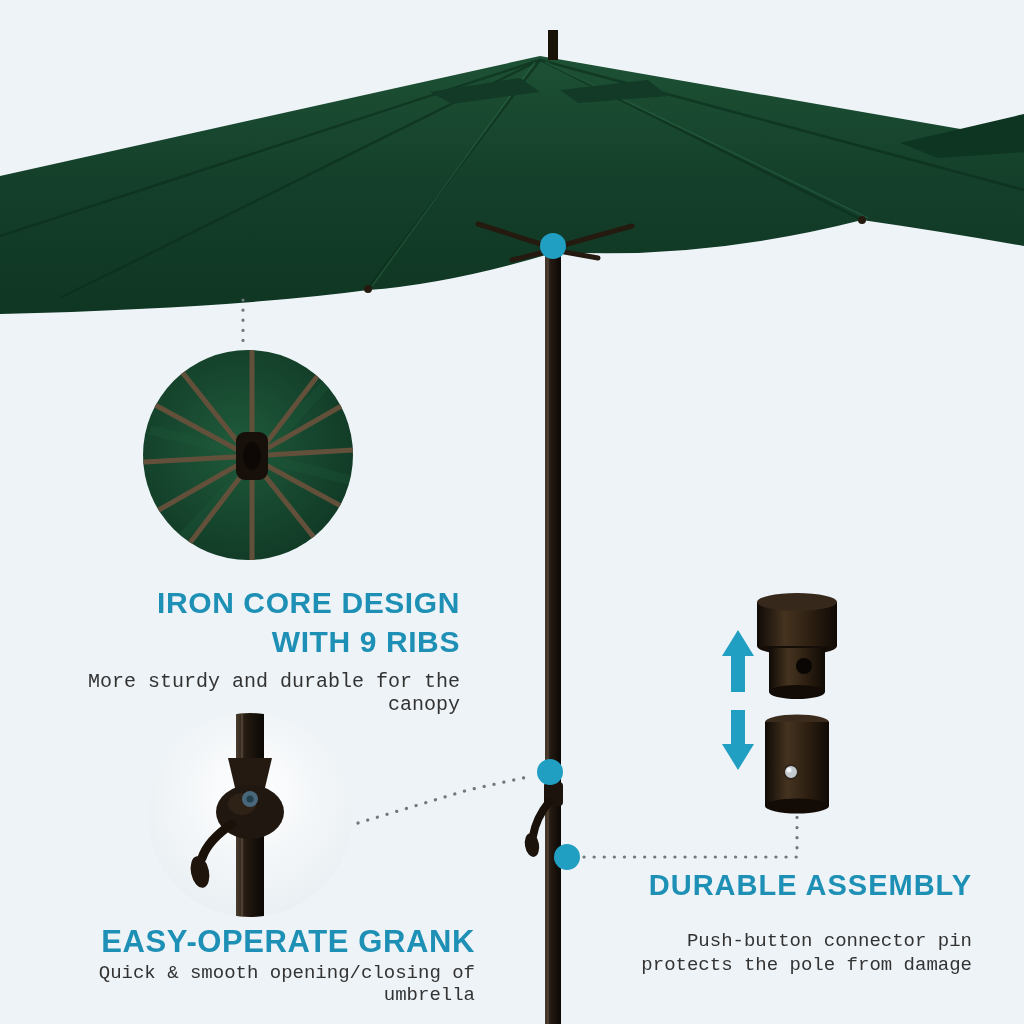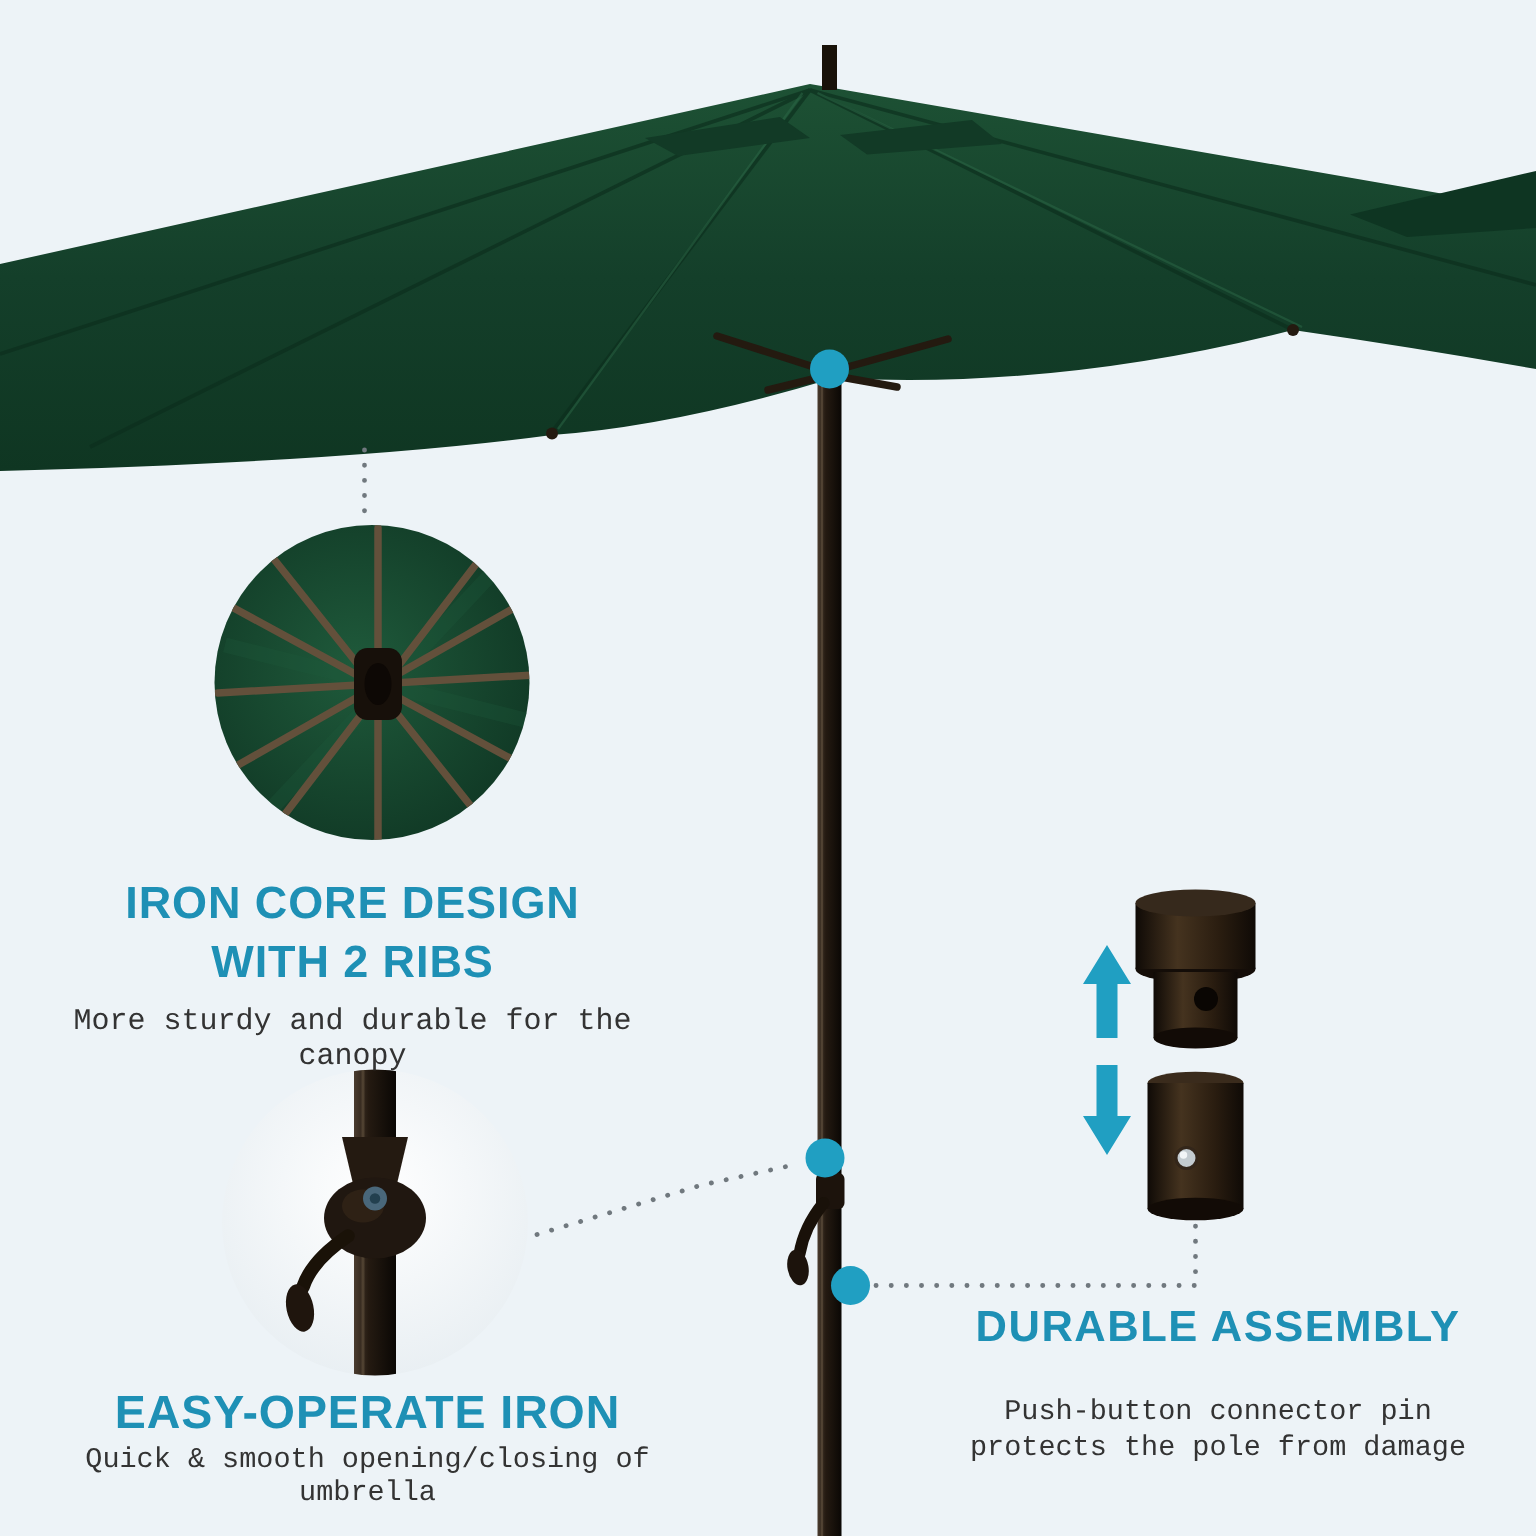--- a/index.html
+++ b/index.html
@@ -3,32 +3,32 @@
 <meta charset="utf-8">
 <style>
   * { margin:0; padding:0; box-sizing:border-box; }
   html,body { width:1024px; height:1024px; }
   body { font-family:"Liberation Sans", sans-serif; }
   #stage {
     position:relative; width:1024px; height:1024px;
     background:#edf3f7; overflow:hidden;
   }
   .art { position:absolute; left:0; top:0; width:1024px; height:1024px; }
-  .feature { position:absolute; text-align:center; z-index:5; }
+  .feature { position:absolute; text-align:right; z-index:5; }
   .feature .title {
     font-weight:bold; color:#1e90b5; letter-spacing:.6px; line-height:1.3;
   }
   .feature .desc { color:#333333;font-family:Liberation Mono, monospace; }
   .f-ironcore { left:10px; top:583px; width:450px; }
   .f-ironcore .title { font-size:30px; }
   .f-ironcore .desc { font-size:20px; margin-top:9px; }
   .f-crank { left:15px; top:922px; width:460px; }
   .f-crank .title { font-size:31px; }
   .f-crank .desc { font-size:19px; margin-top:0; }
-  .f-assembly { left:636px; top:867px; width:352px; }
+  .f-assembly { left:620px; top:867px; width:352px; }
   .f-assembly .title { font-size:29px; letter-spacing:1px; }
   .f-assembly .desc { font-size:19px; margin-top:24px; line-height:1.3; }
 </style>
 </head>
 <body>
 
 <div id="stage">
 
   <svg class="art" viewBox="0 0 1024 1024">
     <defs>
@@ -177,27 +177,27 @@
       </g>
 
       <path d="M 738 630 L 722 656 L 731 656 L 731 692 L 745 692 L 745 656 L 754 656 Z" fill="#209fc2"></path>
       <path d="M 738 770 L 722 744 L 731 744 L 731 710 L 745 710 L 745 744 L 754 744 Z" fill="#209fc2"></path>
     </g>
   </svg>
 
   <div class="feature f-ironcore">
     <div class="title">
       <div>IRON CORE DESIGN</div>
-      <div>WITH 2 RIBS</div>
+      <div>WITH 9 RIBS</div>
     </div>
     <div class="desc">More sturdy and durable for the canopy</div>
   </div>
 
   <div class="feature f-crank">
-    <div class="title">EASY-OPERATE IRON</div>
+    <div class="title">EASY-OPERATE GRANK</div>
     <div class="desc">Quick &amp; smooth opening/closing of umbrella</div>
   </div>
 
   <div class="feature f-assembly">
     <div class="title">DURABLE ASSEMBLY</div>
     <div class="desc">Push-button connector pin protects the pole from damage</div>
   </div>
 
 </div>
 

